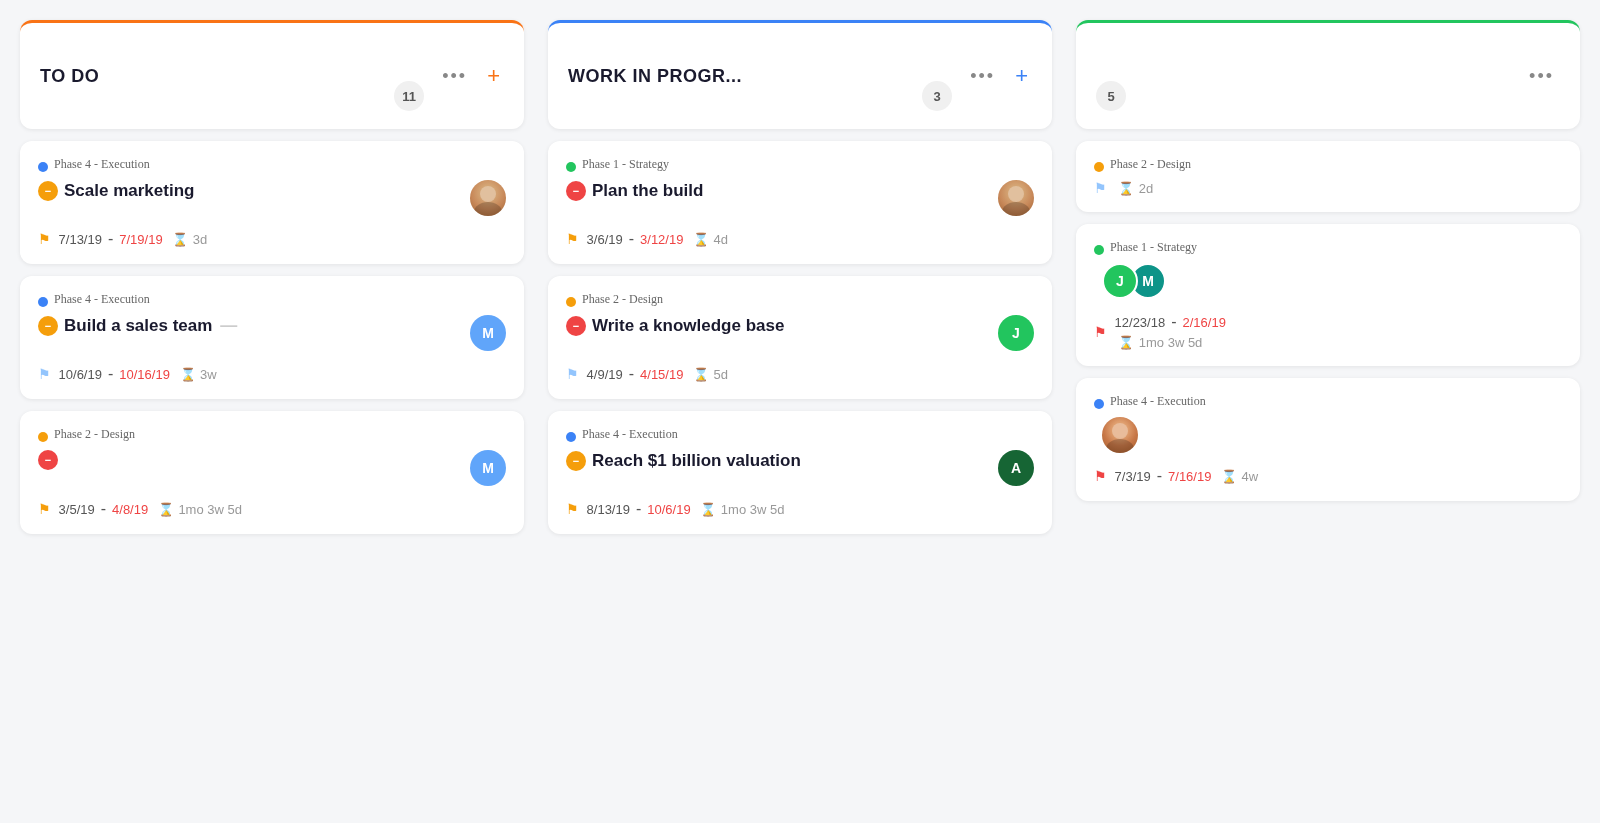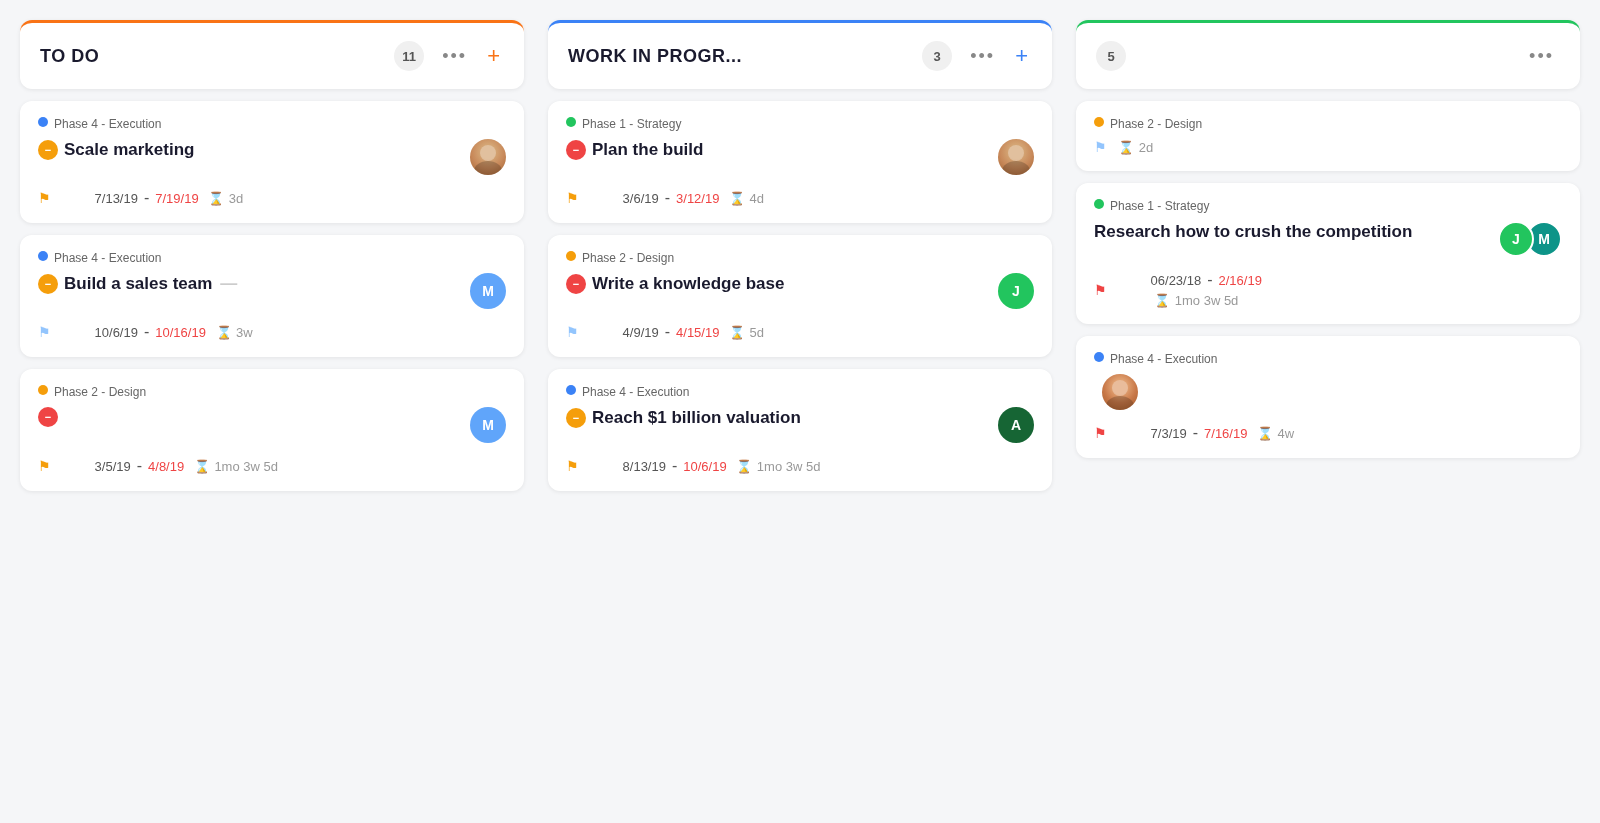--- a/index.html
+++ b/index.html
@@ -43,20 +43,21 @@
       background: #f0f0f0;
       border-radius: 50%;
       width: 30px;
       height: 30px;
       display: flex;
       align-items: center;
       justify-content: center;
       font-size: 13px;
       font-weight: 600;
       color: #555;
+      margin-top: 40px;
     }
     .header-actions {
       display: flex;
       align-items: center;
       gap: 10px;
       margin-left: auto;
     }
     .dots-btn {
       background: none;
       border: none;
@@ -77,25 +78,26 @@
     .add-btn-orange { color: #f97316; }
     .add-btn-blue { color: #3b82f6; }
     .card {
       background: #fff;
       border-radius: 12px;
       padding: 16px 18px;
       box-shadow: 0 1px 4px rgba(0,0,0,0.08);
     }
     .card-phase {
       display: flex;
-      align-items: flex-start;
+      align-items: flex-end;
       gap: 6px;
       font-size: 12px;
       color: #666;
       margin-bottom: 8px;
+      font-family: Liberation Serif, serif;
     }
     .phase-dot {
       width: 10px;
       height: 10px;
       border-radius: 50%;
       flex-shrink: 0;
     }
     .dot-blue { background: #3b82f6; }
     .dot-green { background: #22c55e; }
     .dot-yellow { background: #f59e0b; }
@@ -194,21 +196,20 @@
       color: #999;
       margin-left: 4px;
     }
     .hourglass { font-size: 13px; color: #bbb; }
     .dash { color: #555; }
     .card-footer-row {
       display: flex;
       flex-direction: column;
       gap: 4px;
       flex: 1;
-      margin-left: 36px;
     }
     .footer-line1, .footer-line2 {
       display: flex;
       align-items: center;
       gap: 6px;
     }
     
     .person-brown {
       background: radial-gradient(circle at 50% 40%, #c8a882 30%, #a0785a 70%);
     }
@@ -431,33 +432,30 @@
             <span>2d</span>
           </span>
         </div>
       </div>
       <div class="card">
         <div class="card-phase">
           <span class="phase-dot dot-green"></span>
           <span>Phase 1 - Strategy</span>
         </div>
         <div class="card-title-row">
-          <div class="card-title">
-            <span>Research how to crush the competition</span>
-          </div>
           <div class="avatar-stack">
             <div class="avatar avatar-green" style="margin-left: 8px; border: 2px solid rgb(255, 255, 255); z-index: 10; position: relative;">J</div>
             <div class="avatar avatar-teal" style="margin-left: -8px; border: 2px solid rgb(255, 255, 255); z-index: 9; position: relative;">M</div>
           </div>
         </div>
         <div class="card-footer">
           <span class="flag-icon flag-red">⚑</span>
           <div class="card-footer-row">
             <div class="footer-line1">
-              <span class="date-range">06/23/18</span>
+              <span class="date-range">12/23/18</span>
               <span class="dash"> - </span>
               <span class="date-range date-overdue">2/16/19</span>
             </div>
             <div class="footer-line2">
               <span class="duration">
                 <span class="hourglass">⌛</span>
                 <span>1mo 3w 5d</span>
               </span>
             </div>
           </div>

